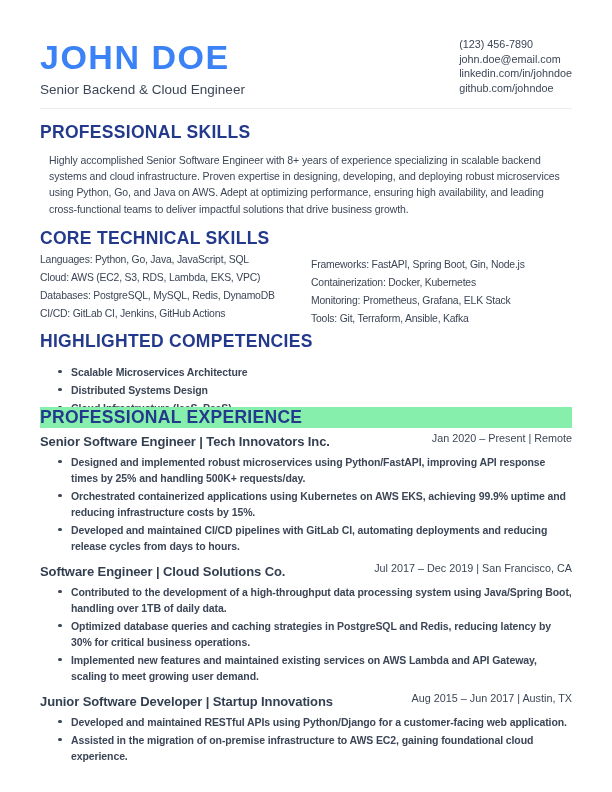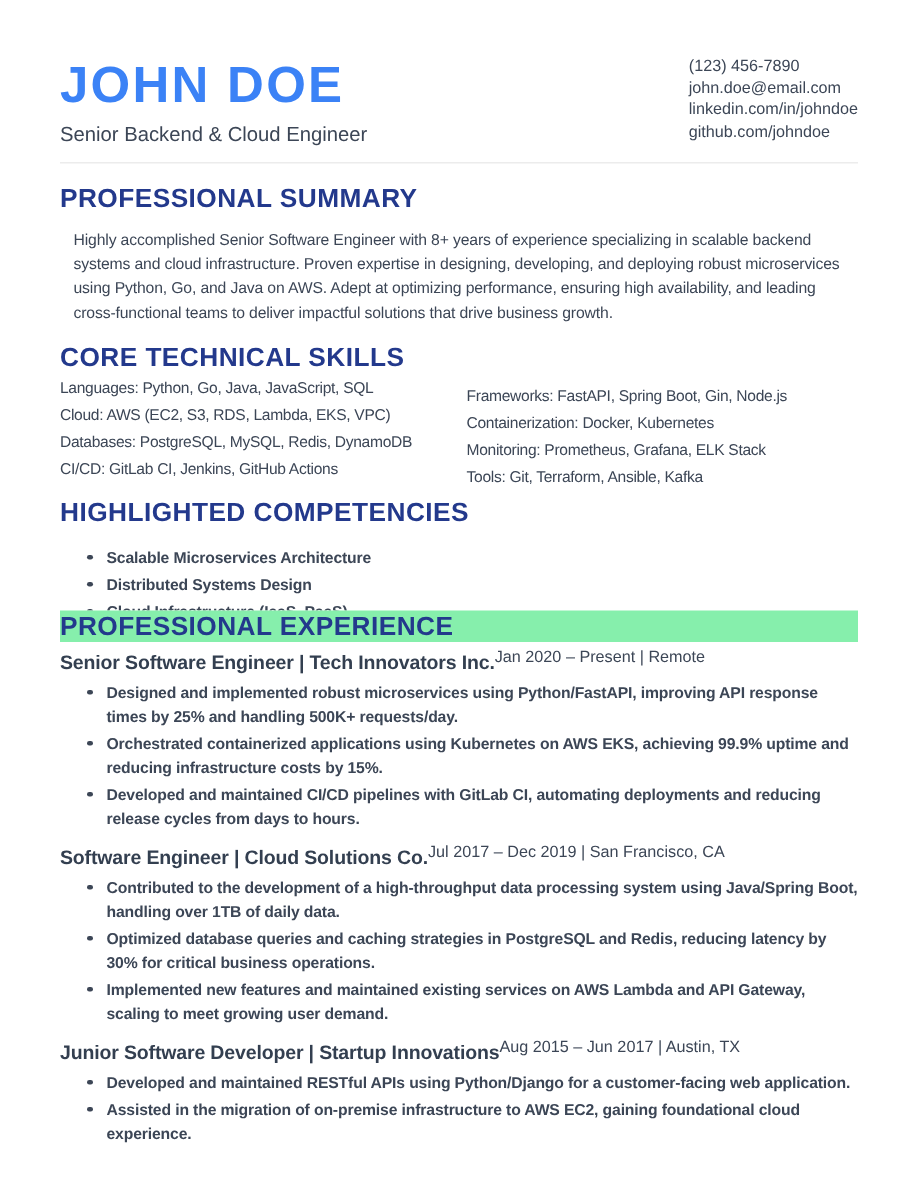--- a/index.html
+++ b/index.html
@@ -111,21 +111,21 @@
   }
   
   .comp-list {
     margin: 12px 0 0 0;
     height: 43px;
     overflow: hidden;
   }
   
   .job-head {
     display: flex;
-    justify-content: flex-start;
+    justify-content: space-between;
     align-items: flex-start;
     margin-top: 7px;
   }
   .job-head.first { margin-top: 3px; }
   .job-title {
     font-size: 13px;
     line-height: 18px;
     font-weight: bold;
     letter-spacing: -0.1px;
     color: #333f50;
@@ -154,21 +154,21 @@
       <div>(123) 456-7890</div>
       <div>john.doe@email.com</div>
       <div>linkedin.com/in/johndoe</div>
       <div>github.com/johndoe</div>
     </div>
   </header>
 
   <hr class="rule">
 
   <section>
-    <h2 class="sec-heading mt-summary">PROFESSIONAL SUMMARY</h2>
+    <h2 class="sec-heading mt-summary">PROFESSIONAL SKILLS</h2>
     <p class="summary-text">Highly accomplished Senior Software Engineer with 8+ years of experience specializing in scalable backend systems and cloud infrastructure. Proven expertise in designing, developing, and deploying robust microservices using Python, Go, and Java on AWS. Adept at optimizing performance, ensuring high availability, and leading cross-functional teams to deliver impactful solutions that drive business growth.</p>
   </section>
 
   <section>
     <h2 class="sec-heading mt-skills">CORE TECHNICAL SKILLS</h2>
     <div class="skills-row">
       <div class="skills-col left">
         <div class="skill-line">Languages: Python, Go, Java, JavaScript, SQL</div>
         <div class="skill-line">Cloud: AWS (EC2, S3, RDS, Lambda, EKS, VPC)</div>
         <div class="skill-line">Databases: PostgreSQL, MySQL, Redis, DynamoDB</div>

